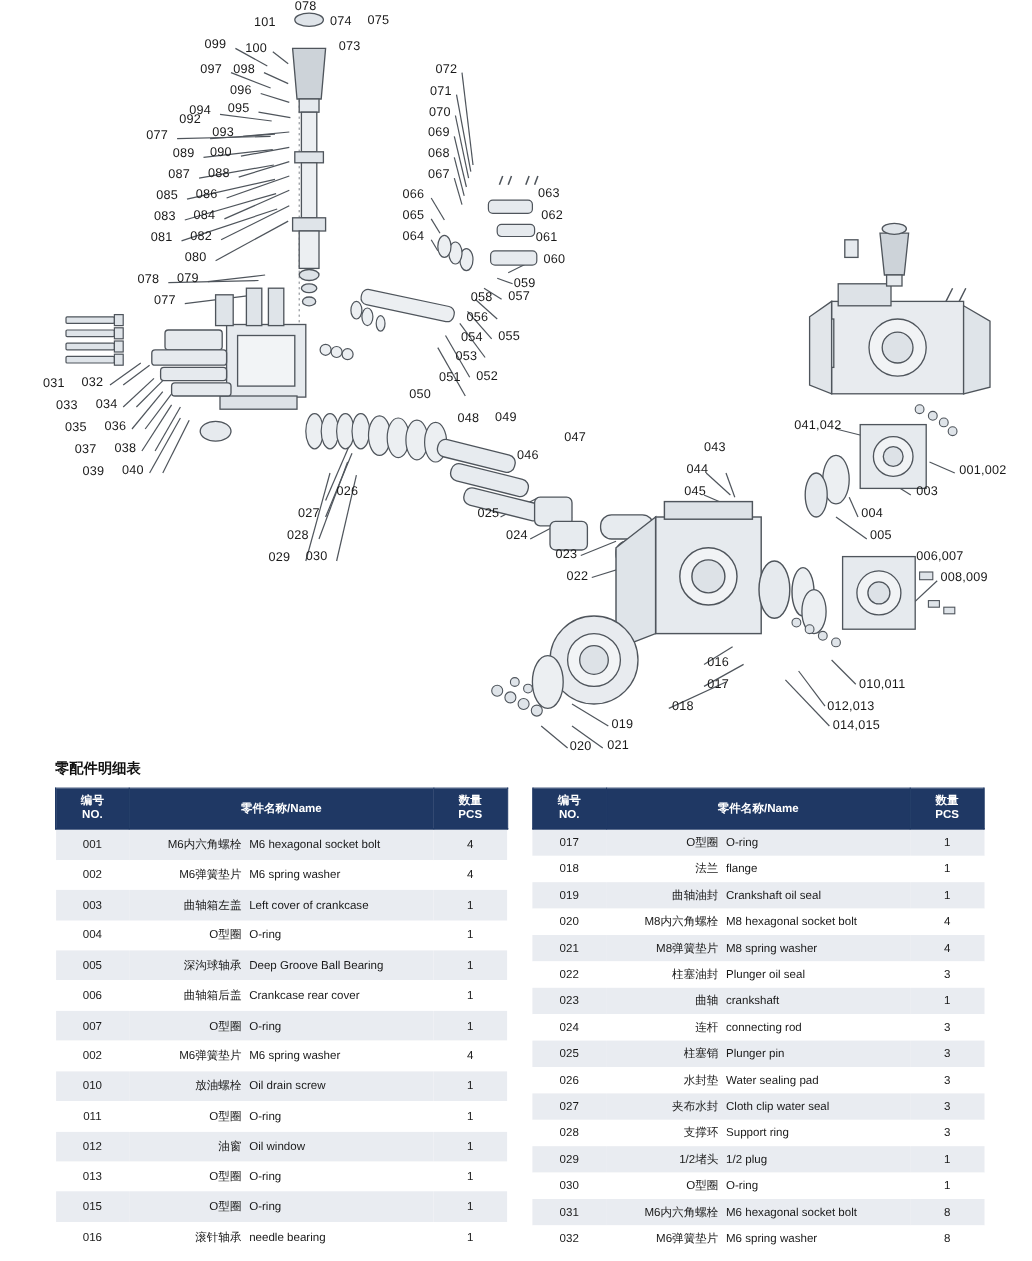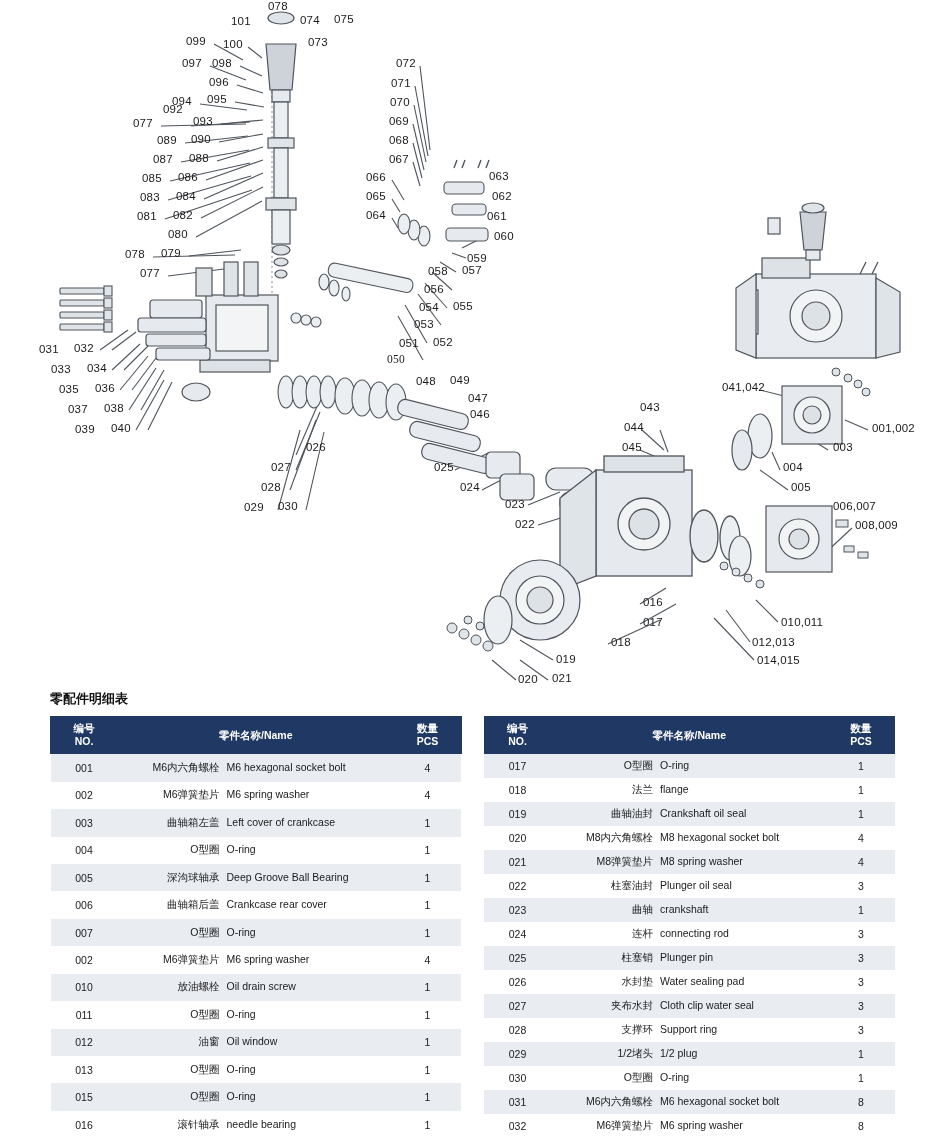--- a/index.html
+++ b/index.html
@@ -312,28 +312,28 @@
       <div class="lbl" style="left: 428px; top: 265px;">058</div>
       <div class="lbl" style="left: 462px; top: 264px;">057</div>
       <div class="lbl" style="left: 424px; top: 283px;">056</div>
       <div class="lbl" style="left: 419px; top: 301px;">054</div>
       <div class="lbl" style="left: 453px; top: 300px;">055</div>
       <div class="lbl" style="left: 414px; top: 318px;">053</div>
       <div class="lbl" style="left: 399px; top: 337px;">051</div>
       <div class="lbl" style="left: 433px; top: 336px;">052</div>
       <div class="lbl" style="left: 39px; top: 343px;">031</div>
       <div class="lbl" style="left: 74px; top: 342px;">032</div>
-      <div class="lbl" style="left: 387px; top: 353px; font-family: Liberation Serif, serif;">050</div>
+      <div class="lbl" style="left: 372px; top: 353px;">050</div>
       <div class="lbl" style="left: 51px; top: 363px;">033</div>
       <div class="lbl" style="left: 87px; top: 362px;">034</div>
       <div class="lbl" style="left: 59px; top: 383px;">035</div>
       <div class="lbl" style="left: 95px; top: 382px;">036</div>
       <div class="lbl" style="left: 416px; top: 375px;">048</div>
       <div class="lbl" style="left: 450px; top: 374px;">049</div>
-      <div class="lbl" style="left: 420px; top: 392px; padding-left: 48px;">047</div>
+      <div class="lbl" style="left: 465px; top: 392px; padding-left: 48px;">047</div>
       <div class="lbl" style="left: 68px; top: 403px;">037</div>
       <div class="lbl" style="left: 104px; top: 402px;">038</div>
       <div class="lbl" style="left: 722px; top: 381px;">041,042</div>
       <div class="lbl" style="left: 640px; top: 401px;">043</div>
       <div class="lbl" style="left: 470px; top: 408px;">046</div>
       <div class="lbl" style="left: 75px; top: 423px;">039</div>
       <div class="lbl" style="left: 111px; top: 422px;">040</div>
       <div class="lbl" style="left: 624px; top: 421px;">044</div>
       <div class="lbl" style="left: 872px; top: 422px;">001,002</div>
       <div class="lbl" style="left: 622px; top: 441px;">045</div>

